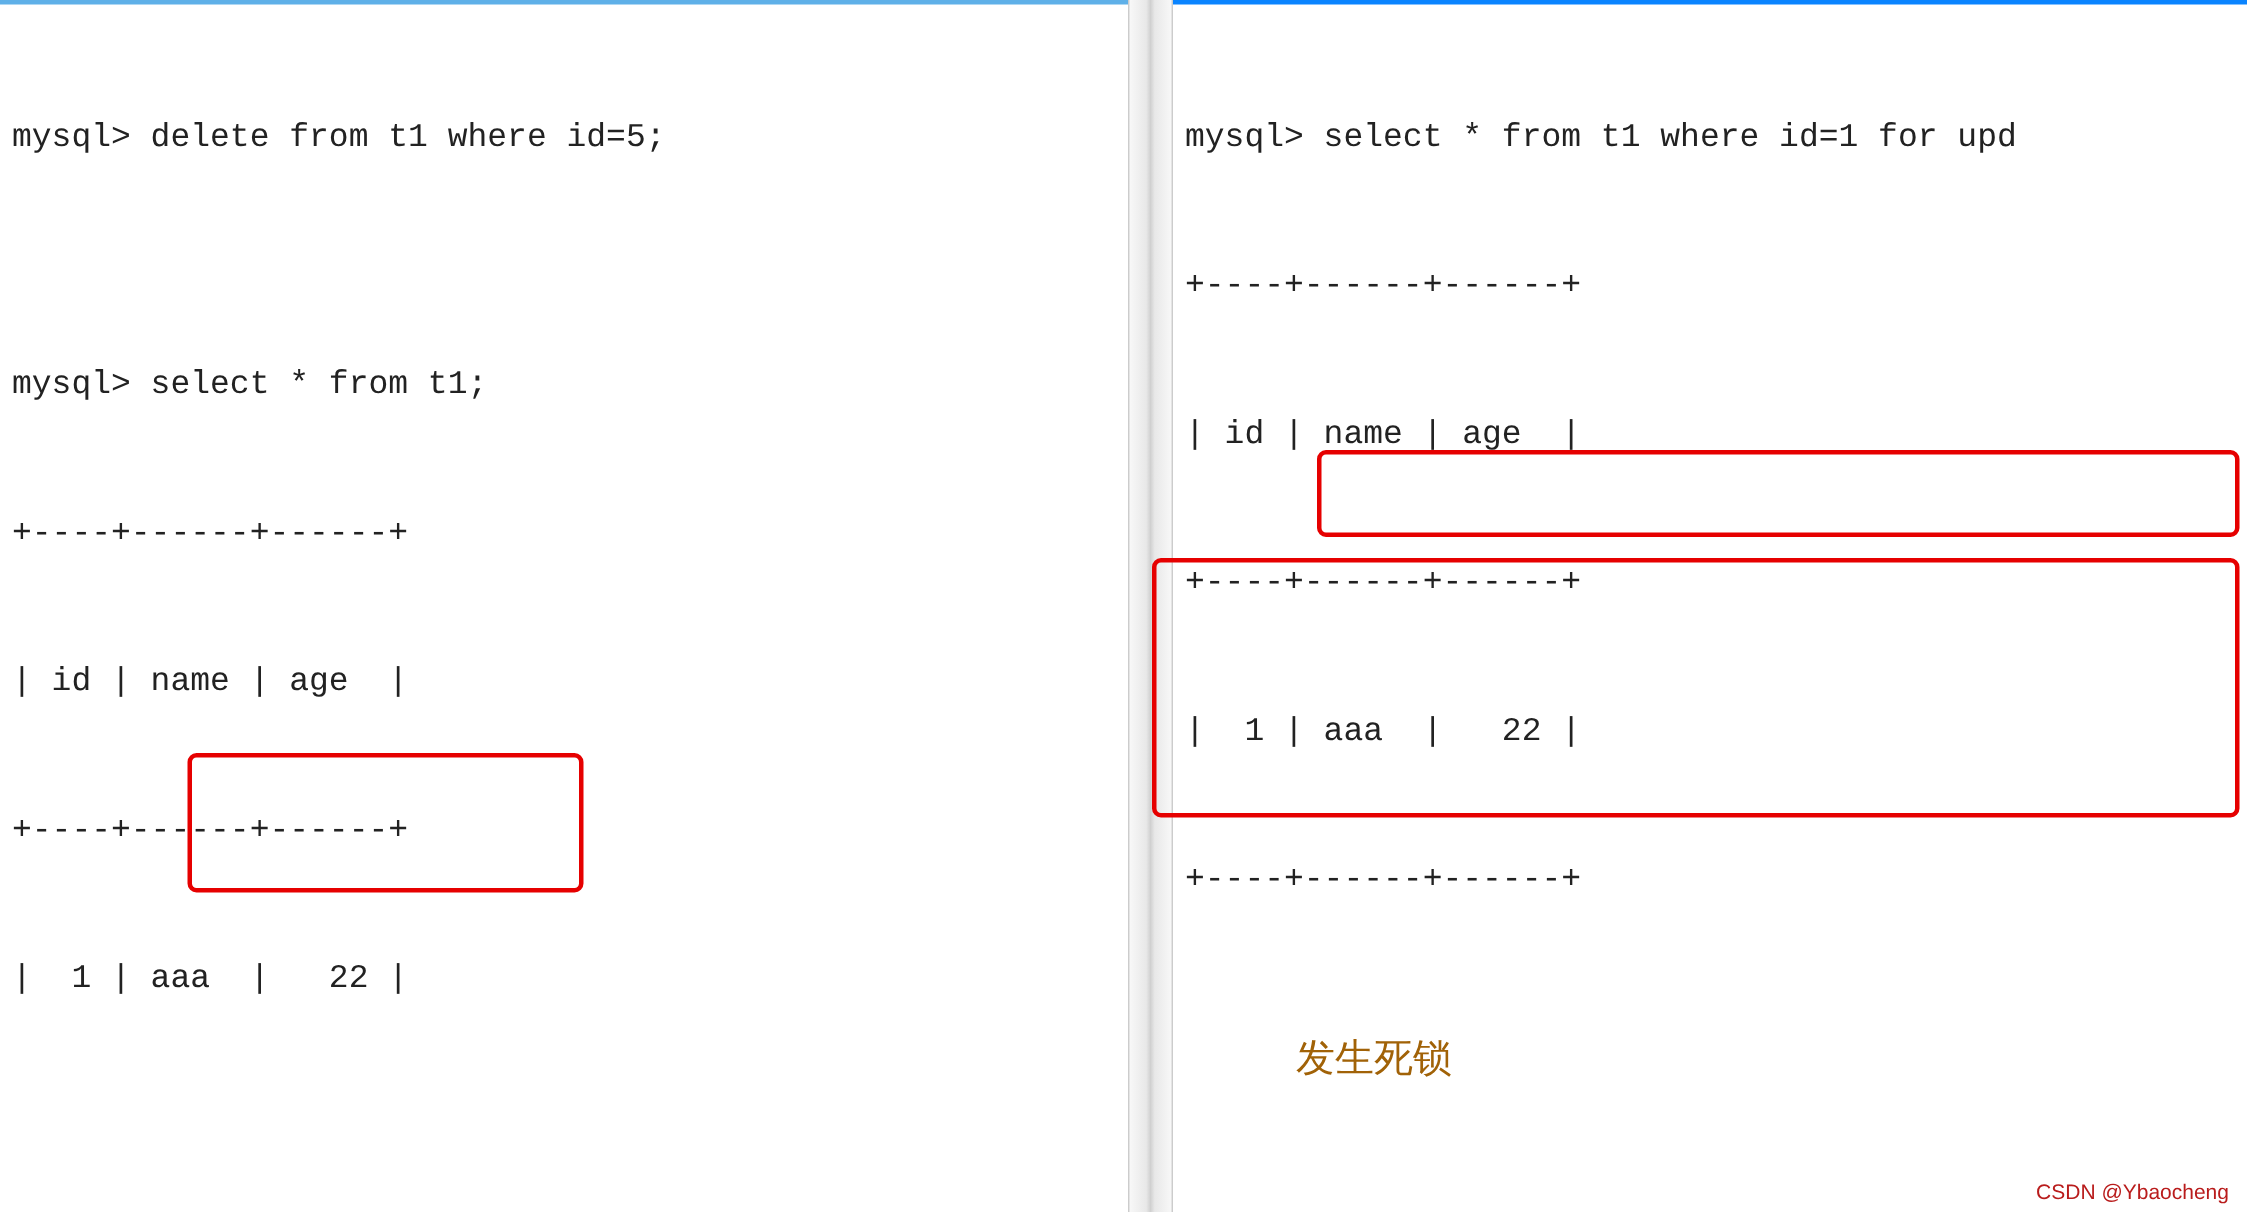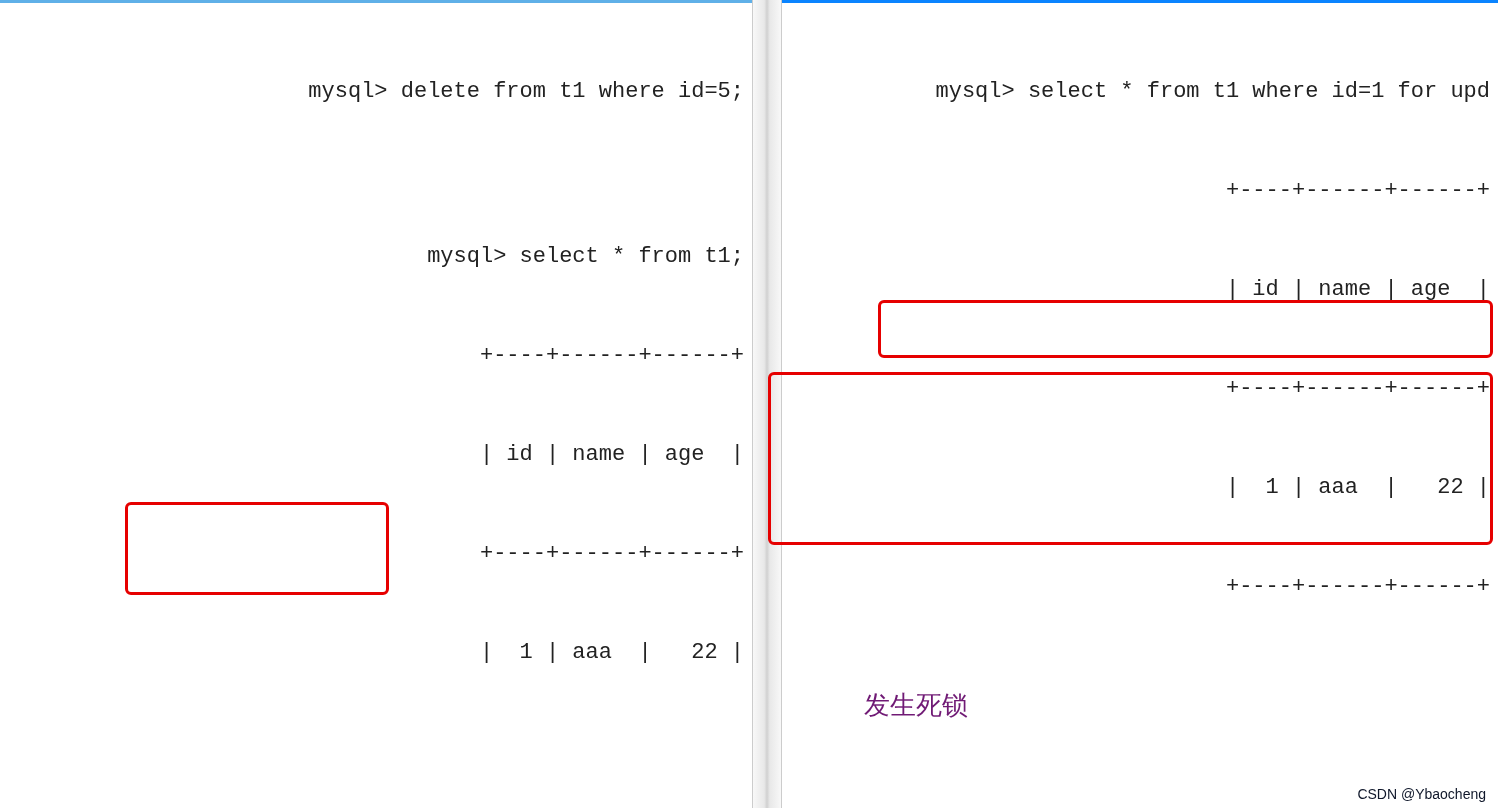--- a/index.html
+++ b/index.html
@@ -1,15 +1,15 @@
 <!DOCTYPE html>
 <html><head>
   <meta charset="utf-8">
   <style>
-    * { margin: 0; padding: 0; box-sizing: border-box; text-align: right; }
+    * { margin: 0; padding: 0; box-sizing: border-box; }
     body {
       font-family: "Courier New", Consolas, monospace;
       font-size: 22px;
       background: #fff;
       width: 1498px;
       height: 808px;
       position: relative;
       overflow: hidden;
     }
     .container {
@@ -42,30 +42,30 @@
     }
     .terminal-line { display: block; }
     .red-box {
       position: absolute;
       border: 3px solid #e60000;
       border-radius: 6px;
       pointer-events: none;
     }
     .annotation {
       position: absolute;
-      color: #701a75;
+      color: #a16207;
       font-family: "Microsoft YaHei", Arial, sans-serif;
       font-size: 26px;
       white-space: nowrap;
     }
     .watermark {
       position: absolute;
       right: 12px;
       bottom: 6px;
-      color: #0f172a;
+      color: #b91c1c;
       font-family: Arial, sans-serif;
       font-size: 14px;
       white-space: nowrap;
     }
   </style>
 </head>
 <body>
 
 <div class="container">
   <div class="pane pane-left">

